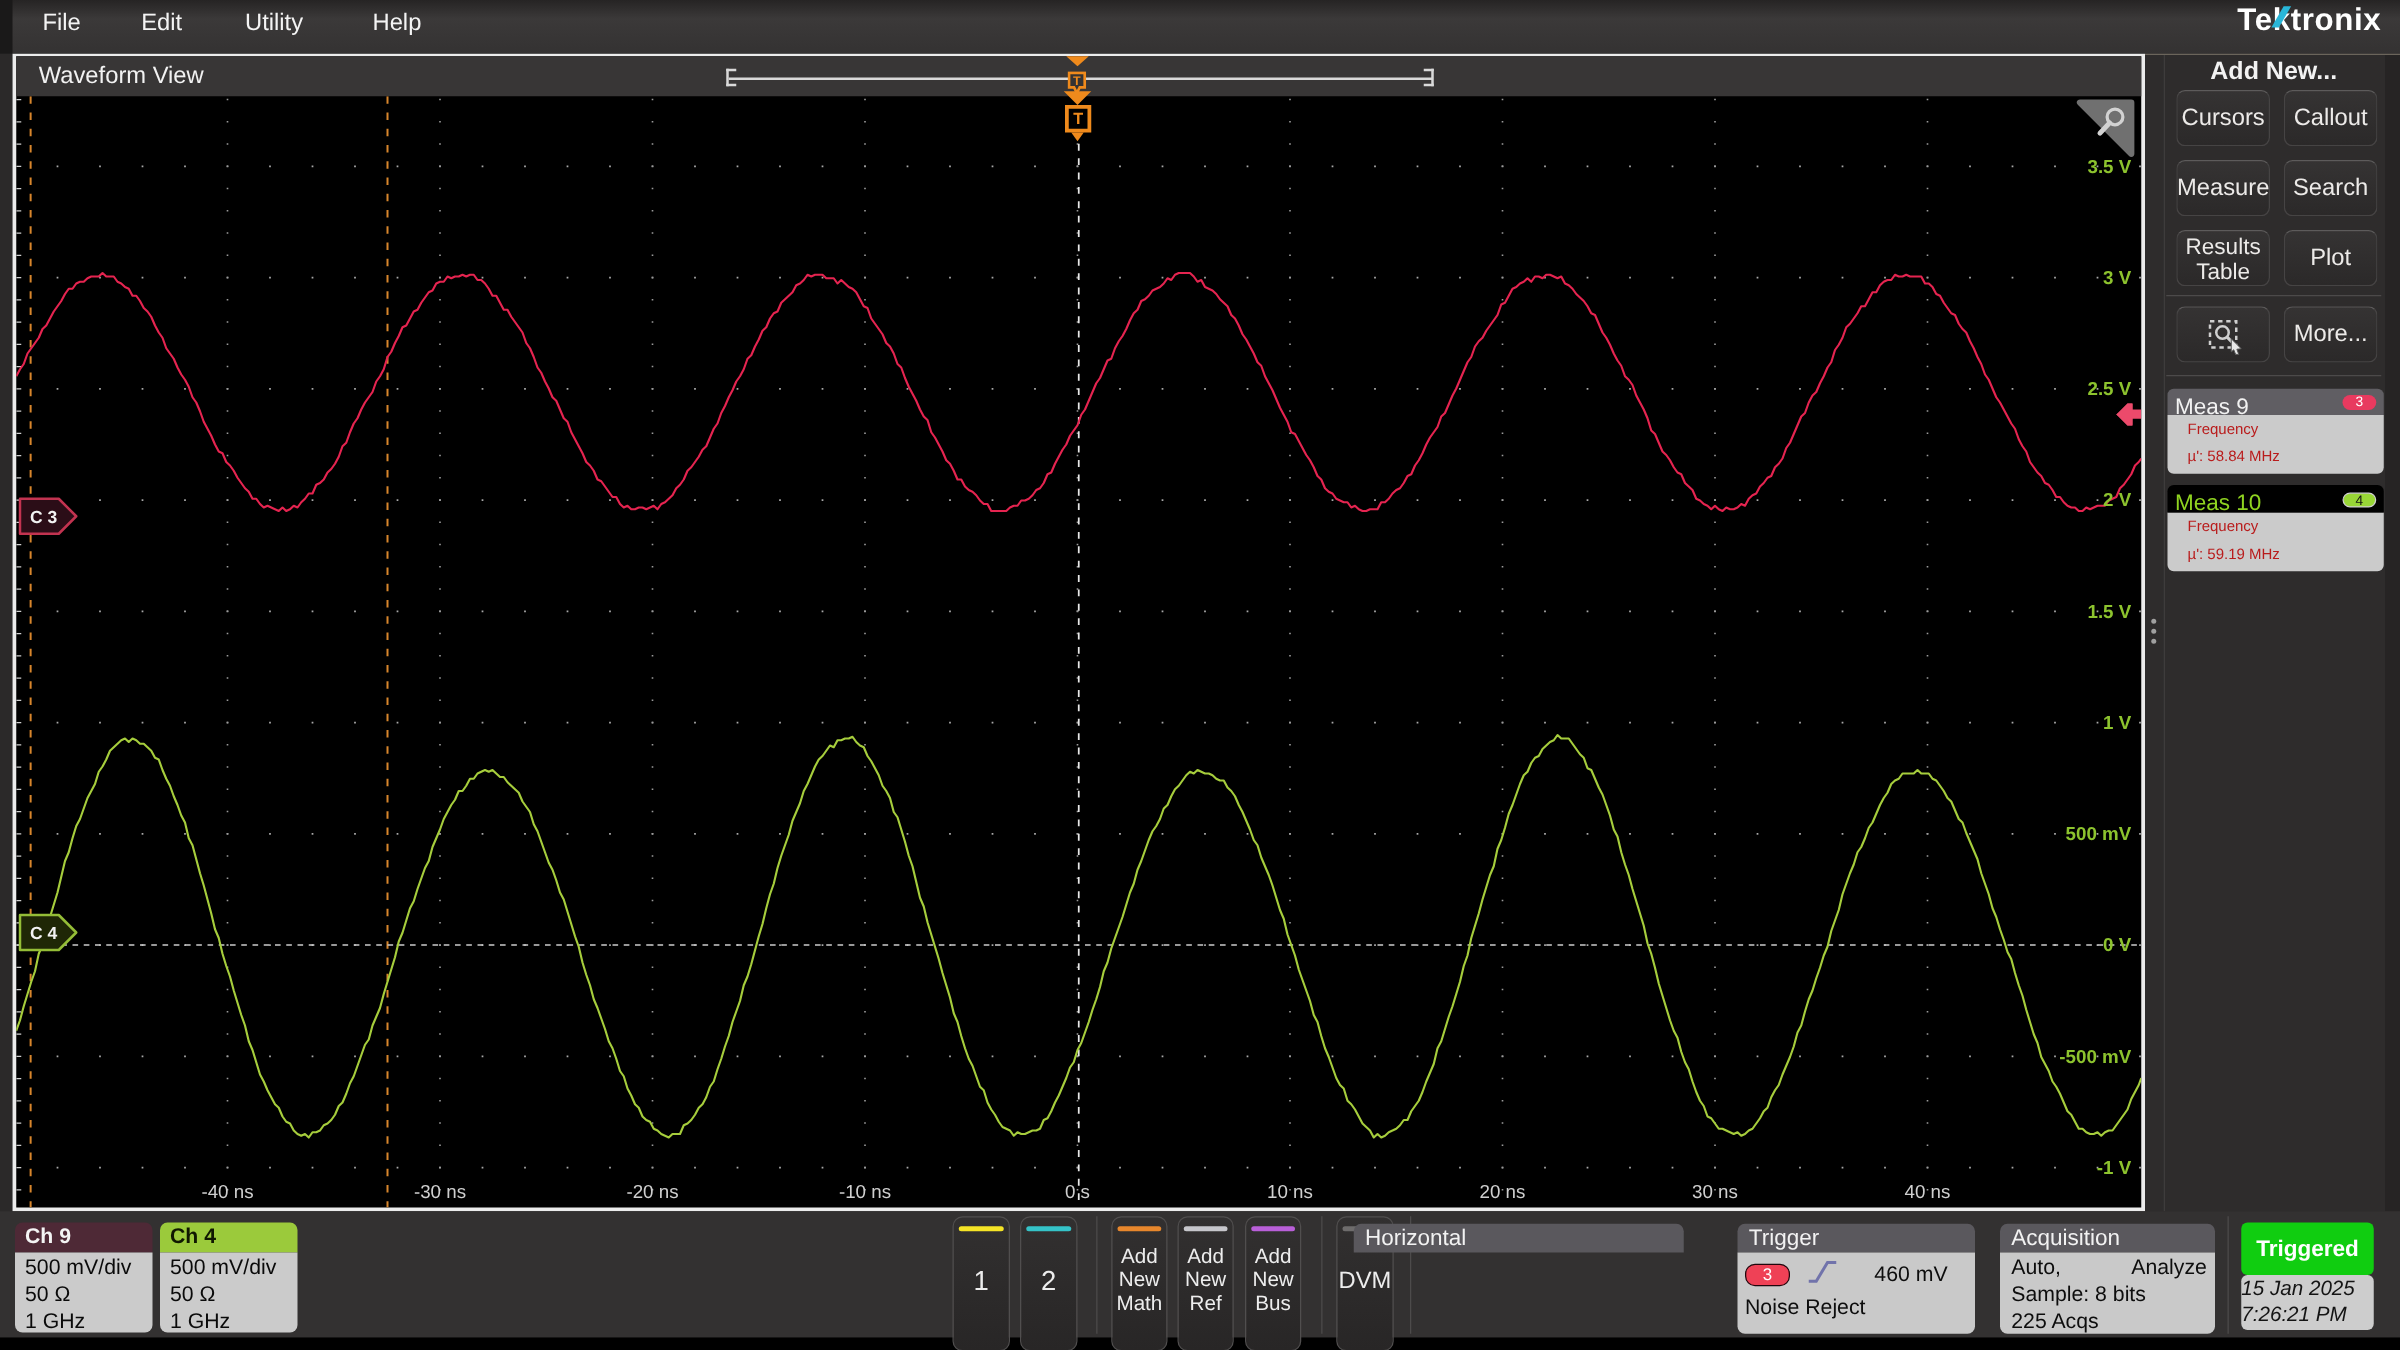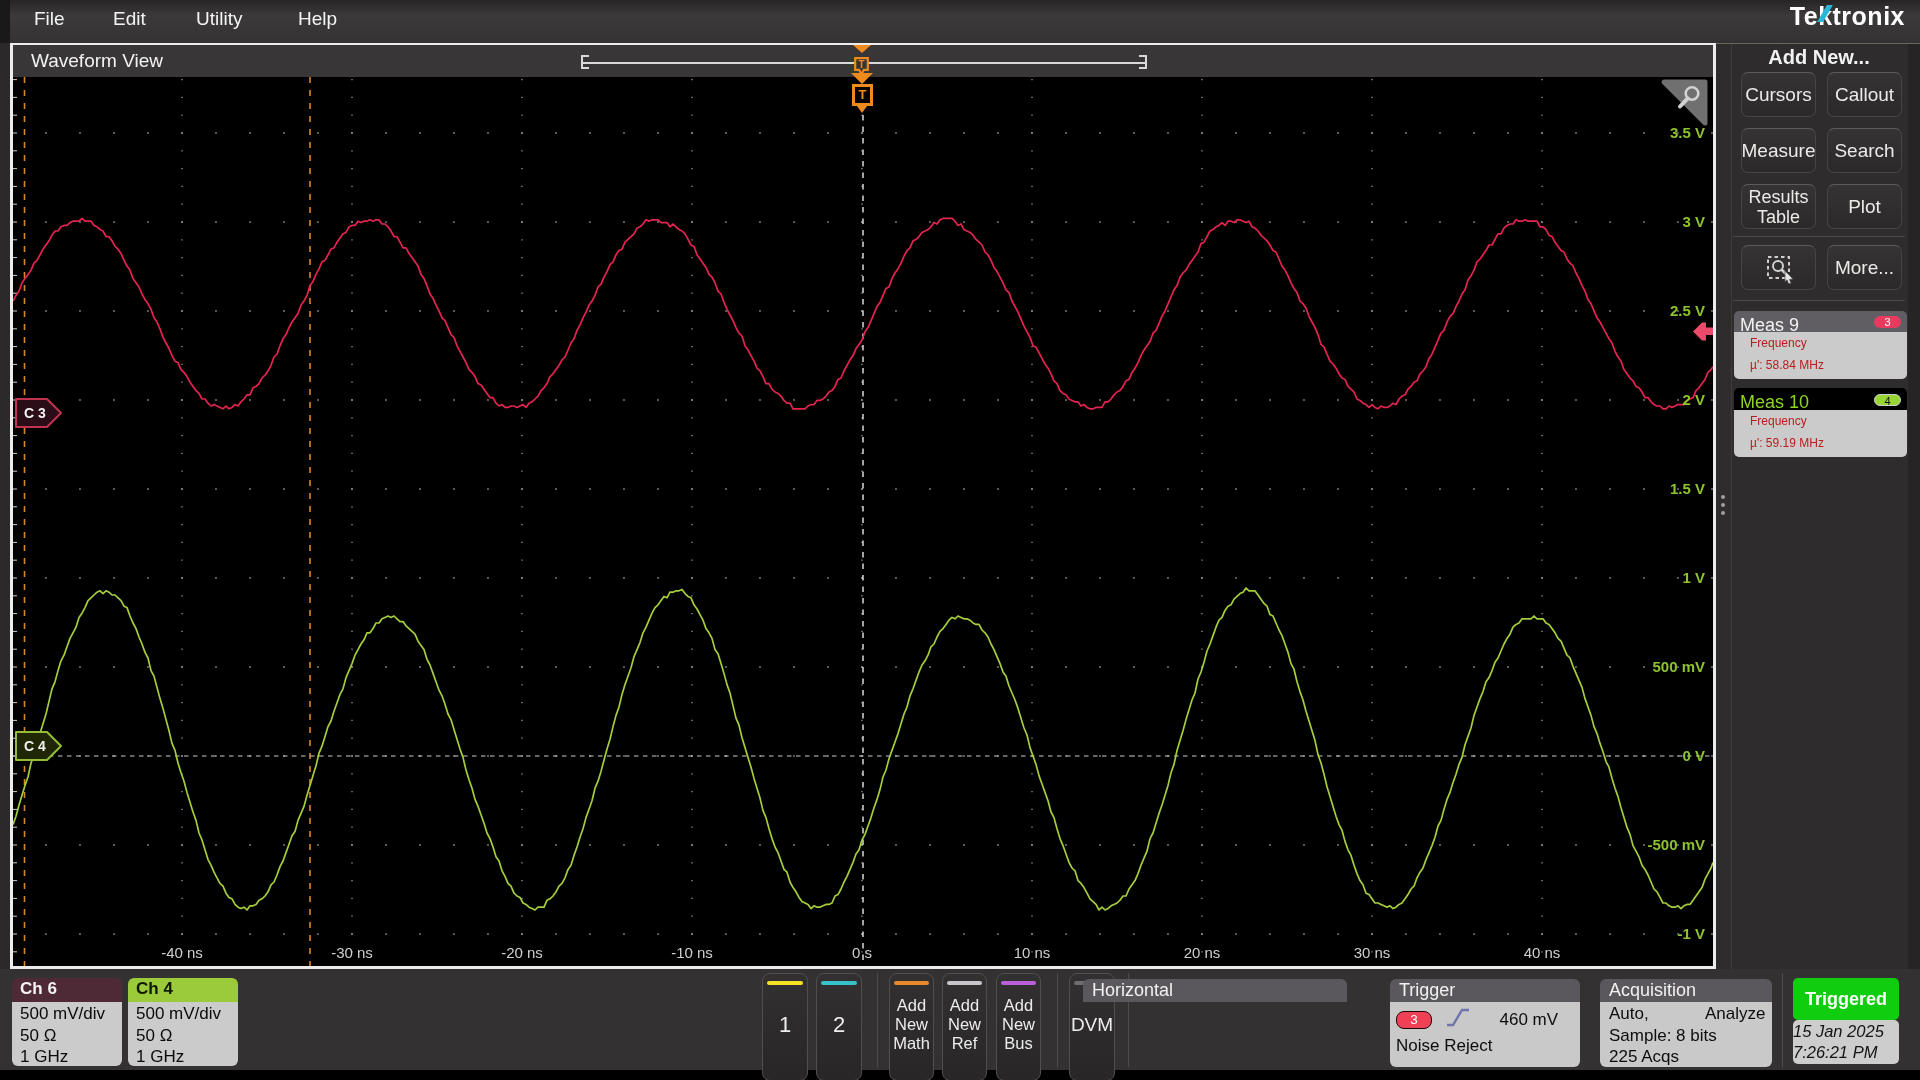--- a/index.html
+++ b/index.html
@@ -244,21 +244,21 @@
   <div class="hd" style="background:#000; color:#8fd320; height:22px;">Meas 10
     <div class="badge" style="background:#98d636; color:#111; border:1px solid #cfcfcf; top:5.5px;">4</div>
   </div>
   <div class="bd">Frequency<br>µ': 59.19 MHz</div>
 </div>
 
 <div id="bottombar" class="abs"></div>
 <div id="blackstrip" class="abs"></div>
 
 <div class="chp" style="left:12px;">
-  <div class="hd" style="background:#4e2936; color:#f4f4f4;">Ch 6</div>
+  <div class="hd" style="background:#4e2936; color:#f4f4f4;">Ch 9</div>
   <div class="bd">500 mV/div<br>50 Ω<br>1 GHz</div>
 </div>
 <div class="chp" style="left:128px;">
   <div class="hd" style="background:#9bca3b; color:#101801;">Ch 4</div>
   <div class="bd">500 mV/div<br>50 Ω<br>1 GHz</div>
 </div>
 
 <div class="vbtn" style="left:762px;">
     <div class="stripe" style="background:#f5e426;"></div>
     <div class="lbl1">1</div>

